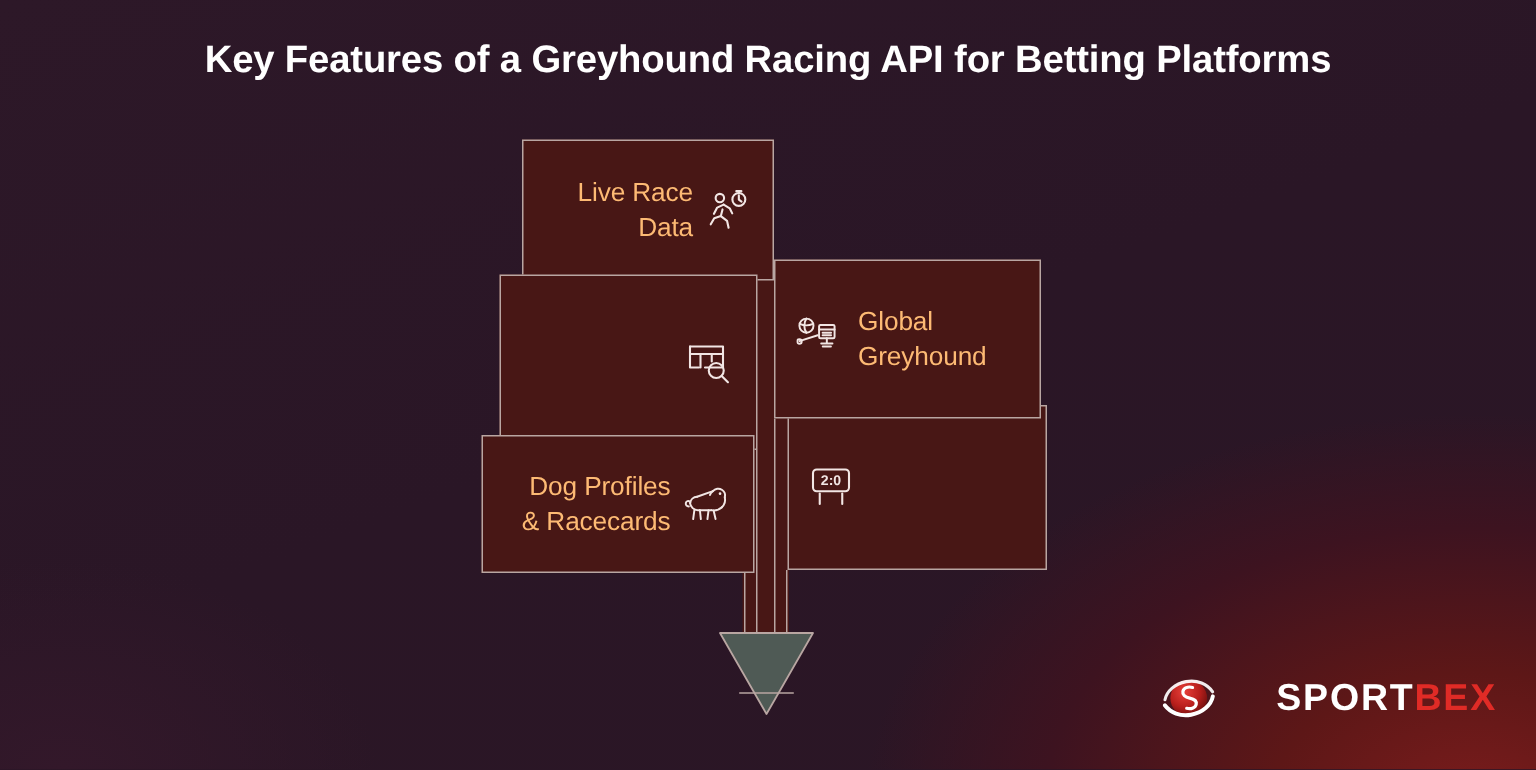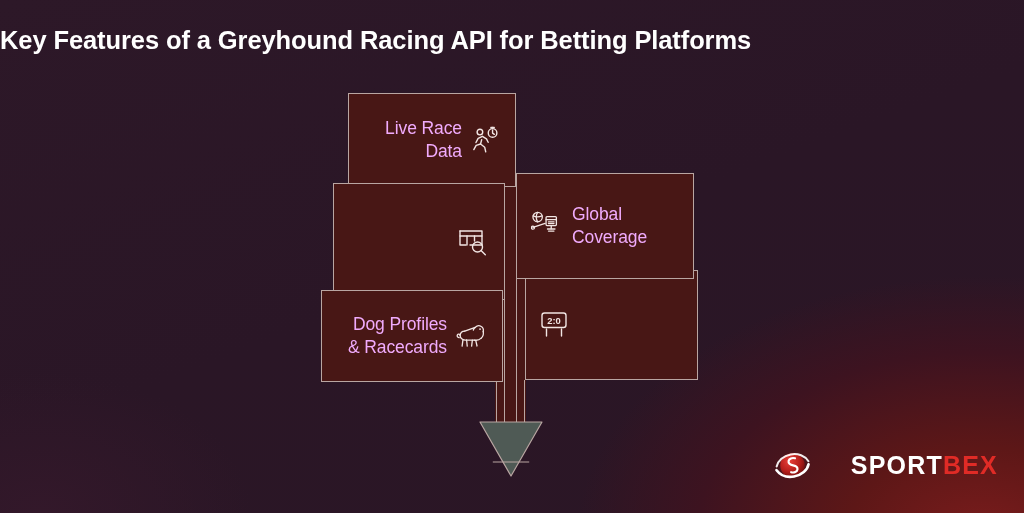--- a/index.html
+++ b/index.html
@@ -16,20 +16,21 @@
     background:
       radial-gradient(ellipse 520px 330px at 96% 104%, #7a1c1c 0%, #5d1717 26%, #3d1320 55%, rgba(43,23,38,0) 78%),
       radial-gradient(ellipse 300px 200px at 4% 100%, #33182a 0%, rgba(43,23,38,0) 70%),
       linear-gradient(160deg, #2d1828 0%, #2a1626 50%, #2b1625 100%);
   }
 
   
   .title {
     position:absolute;
     top:26px; left:0; width:1024px;
+    text-align:center;
     color:#ffffff;
     font-size:25.5px;
     font-weight:700;
     letter-spacing:-0.1px;
     white-space:nowrap;
   }
 
   
   #diagram { position:absolute; top:0; left:0; width:1024px; height:513px; }
 
@@ -39,21 +40,21 @@
     border:1px solid #b9a6a2;
     display:flex;
     align-items:center;
     padding:0 14px;
   }
   .card .inner {
     display:flex; align-items:center; gap:9px;
     width:100%;
   }
   .card .label {
-    color:#f0abfc;
+    color:#fdba74;
     font-size:17.5px;
     line-height:1.33;
     font-weight:400;
     letter-spacing:-0.1px;
     white-space:pre-line;
   }
   .card.right-text .inner { justify-content:flex-end; }
   .card.right-text .label { text-align:right; }
   .card.left-text  .inner { justify-content:flex-start; }
   .card.left-text  .label { text-align:left; }
@@ -139,21 +140,21 @@
             <path d="M18.5 11.6h6"></path>
             <path d="M18.5 13.4h6"></path>
             <path d="M21.5 15.5v3.3"></path>
             <path d="M17.5 19.2h8"></path>
             <path d="M18.6 21.4h5.8"></path>
             <path d="M2 17.5l13-4.2"></path>
             <circle cx="2" cy="17.8" r="1.6"></circle>
           </svg>
         </span>
         <span class="label">Global
-Coverage</span>
+Greyhound</span>
       </div>
     </div>
 
     <div class="card right-text" id="card-odds">
       <div class="inner">
         <span class="ic">
           <svg width="32" height="30" viewBox="0 0 32 30" fill="none" stroke="#f2e6e4" stroke-width="1.4" stroke-linecap="round" stroke-linejoin="round">
             <path d="M2 4h22v14H12"></path>
             <path d="M2 4v14h6"></path>
             <path d="M2 9h22"></path>

